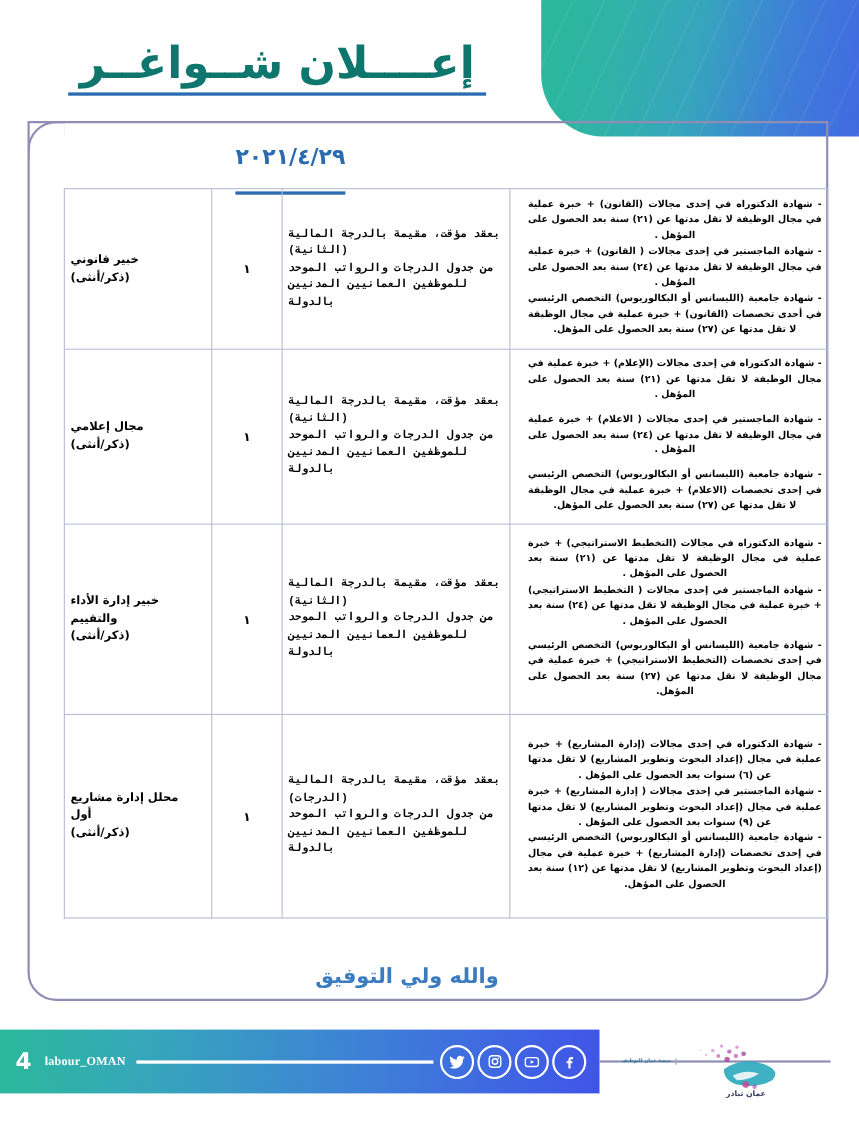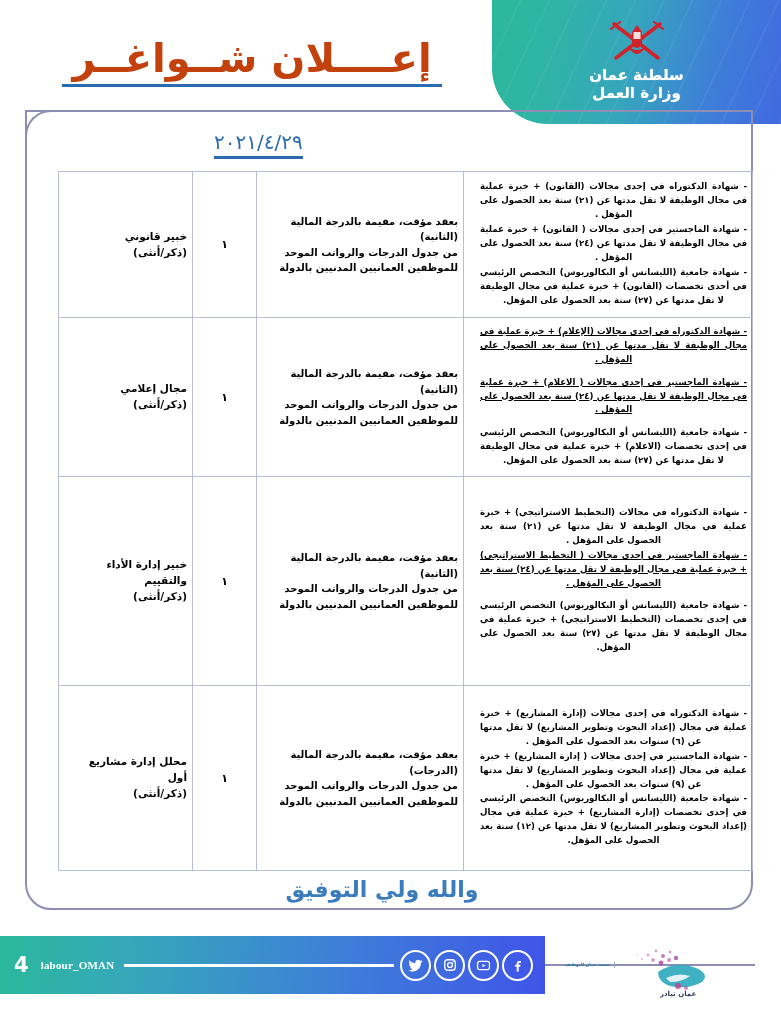--- a/index.html
+++ b/index.html
@@ -63,21 +63,21 @@
   }
 
   .main-title {
     position: absolute;
     top: 38px;
     left: 62px;
     width: 380px;
     text-align: center;
     font-size: 40px;
     font-weight: 700;
-    color: #c2410c;
+    color: #0f766e;
     letter-spacing: 0px;
     line-height: 1;
     border-bottom: 3px solid #2b6cb0;
     padding-bottom: 6px;
     white-space: nowrap;
   }
 
   
   .card {
     position: absolute;
@@ -104,24 +104,24 @@
     border-top-left-radius: 26px;
     box-sizing: border-box;
     background: transparent;
   }
 
   .doc-date {
     position: absolute;
     top: 130px;
     left: 214px;
     font-size: 20px;
-    font-weight: 400;
+    font-weight: 700;
     color: #2b6cb0;
     border-bottom: 3px solid #2b6cb0;
-    padding-bottom: 2px;
+    padding-bottom: 20px;
     letter-spacing: 1px;
     direction: ltr;
     unicode-bidi: bidi-override;
   }
 
   
   .vac-table {
     position: absolute;
     top: 171px;
     left: 58px;
@@ -130,44 +130,43 @@
     table-layout: fixed;
     direction: rtl;
   }
   .vac-table td {
     border: 1px solid #b9bcd8;
     vertical-align: middle;
     padding: 4px 5px;
     box-sizing: border-box;
     color: #000000;
   }
-  .col-title   { width: 134px; text-align: right; font-size: 10.5px; font-weight: 700; line-height: 1.5; }
+  .col-title   { width: 134px; text-align: left; font-size: 10.5px; font-weight: 700; line-height: 1.5; }
   .col-count   { width: 64px;  text-align: center; font-size: 11px;  font-weight: 700; }
-  .col-grade   { width: 207px; text-align: right; font-size: 10px;  font-weight: 700; line-height: 1.55; }
+  .col-grade   { width: 207px; text-align: left; font-size: 10px;  font-weight: 700; line-height: 1.55; font-family: Liberation Mono, monospace; }
   .col-quals   { width: 289px; text-align: justify; text-align-last: center; font-size: 8.6px; font-weight: 700; line-height: 1.62; padding: 8px 8px; }
 
   .quals-item { margin: 0 0 1px 11px; }
-  .quals-gap  { margin-bottom: 9px; text-decoration: underline; }
+  .quals-gap  { margin-bottom: 9px; }
 
   .row-1 td { height: 146px; }
   .row-2 td { height: 159px; }
-  .row-3 td { height: 209px; }
+  .row-3 td { height: 173px; }
   .row-4 td { height: 185px; }
 
   
   .closing {
     position: absolute;
     top: 877px;
     left: 0;
     width: 740px;
     text-align: center;
-    font-size: 22px;
+    font-size: 19px;
     font-weight: 700;
     color: #3a7cbe;
-    padding-left: 12px;
   }
 
   
   .footer-bar {
     position: absolute;
     left: 0;
     top: 936px;
     width: 545px;
     height: 58px;
     background: linear-gradient(95deg, #2ab89a 0%, #35a9b8 22%, #3e7fd8 62%, #4054e8 100%);
@@ -259,37 +258,20 @@
     color: #333a5c;
     direction: rtl;
     margin-top: 20px;
   }
 </style>
 </head>
 <body>
 
 <div class="header-band">
   <div class="wave"></div>
-  <div class="emblem">
-    <svg class="khanjar" viewBox="0 0 70 46">
-      <g stroke="#d2232a" stroke-width="3.6" fill="none" stroke-linecap="round">
-        <line x1="12" y1="6" x2="56" y2="40"></line>
-        <line x1="58" y1="6" x2="14" y2="40"></line>
-      </g>
-      <g stroke="#d2232a" stroke-width="2.2" fill="none" stroke-linecap="round">
-        <line x1="9" y1="11" x2="18" y2="4"></line>
-        <line x1="61" y1="11" x2="52" y2="4"></line>
-      </g>
-      <path d="M35 7 L40 14 L40 26 Q35 34 30 26 L30 14 Z" fill="#d2232a"></path>
-      <rect x="31.5" y="14" width="7" height="7" fill="#ffffff" opacity="0.85"></rect>
-      <path d="M26 28 Q35 44 44 28 Q35 36 26 28 Z" fill="#d2232a"></path>
-    </svg>
-    <div class="emblem-line">سلطنة عمان</div>
-    <div class="emblem-line">وزارة العمل</div>
-  </div>
 </div>
 
 <div class="main-title">إعــــلان شــواغــر</div>
 
 <div class="card">
   <div class="card-topleft-round"></div>
 </div>
 
 <div class="doc-date">٢٠٢١/٤/٢٩</div>
 

